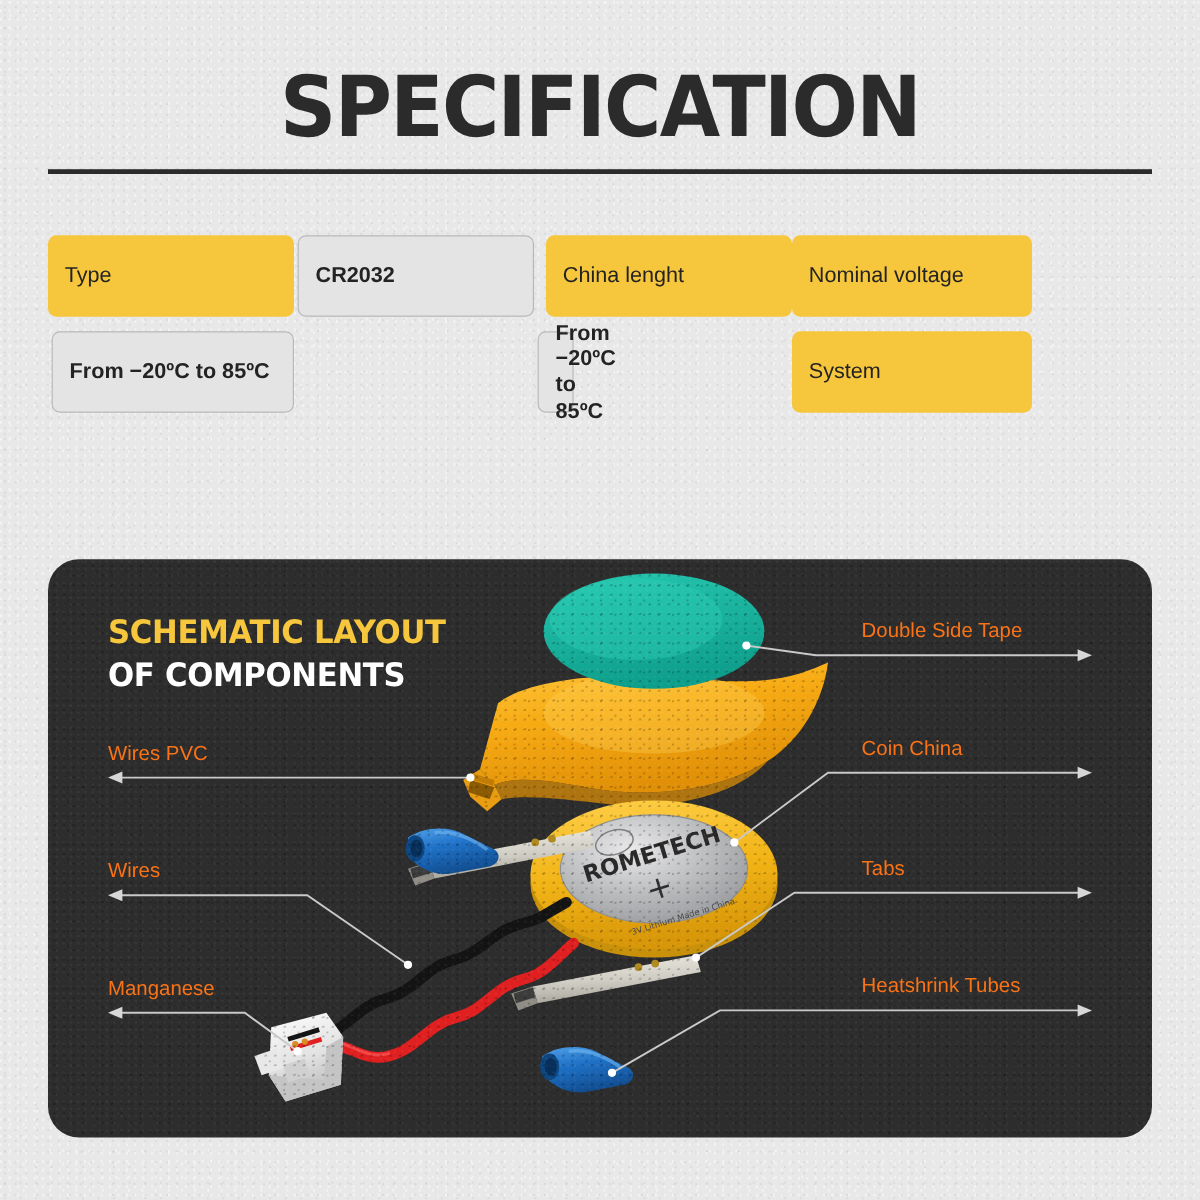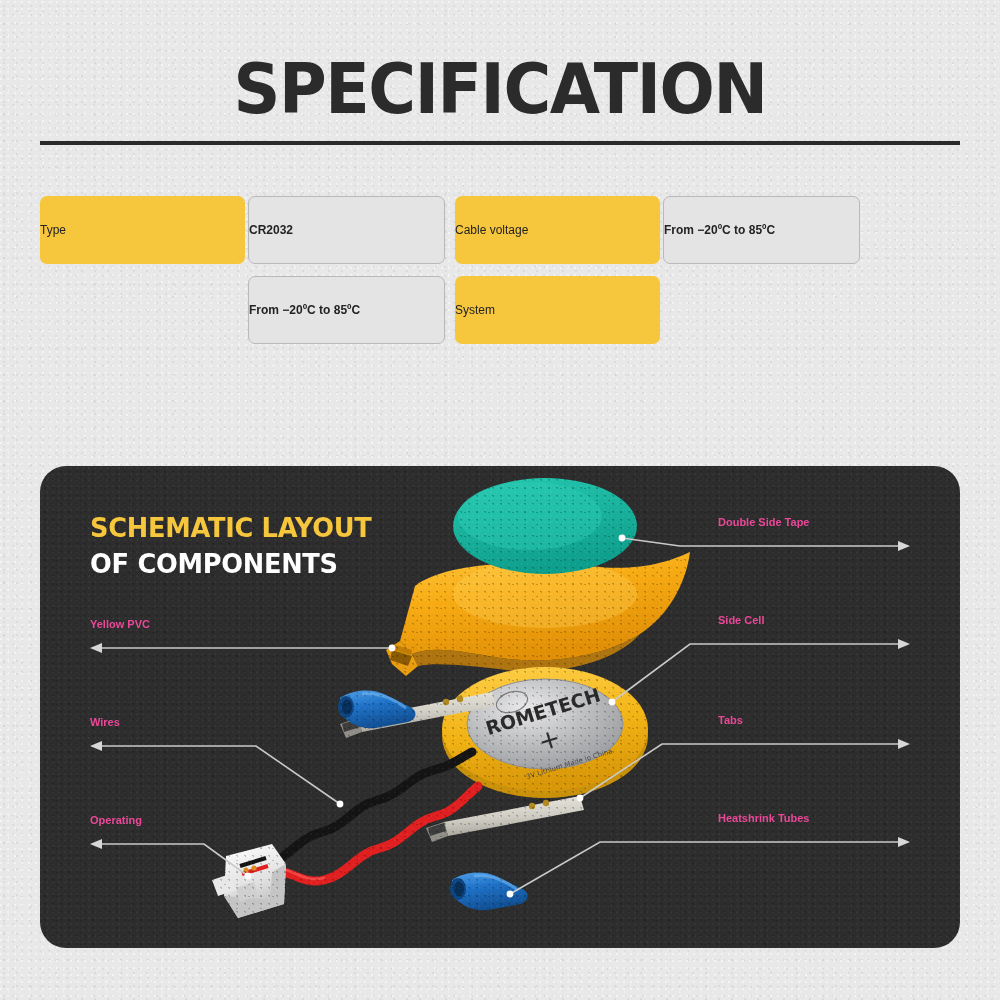--- a/index.html
+++ b/index.html
@@ -46,22 +46,22 @@
   .spec-grid {
     position: absolute; top: 196px; left: 40px;
     width: 920px;
     display: grid;
     grid-template-columns: 205px 200px 10px 205px 200px;
     grid-auto-rows: 68px;
     row-gap: 12px;
   }
   .spec-label, .spec-value {
     display: flex; align-items: center;
-    padding: 0 0;
-    font-size: 12px;
+    padding: 0 14px;
+    font-size: 18px;
     color: #232323;
     line-height: 1.2;
   }
   .spec-label {
     background: #f6c63c;
     border-radius: 7px;
     font-weight: 400;
   }
   .spec-value {
     background: #e4e4e5;
@@ -99,23 +99,23 @@
     letter-spacing: -.3px;
     line-height: 1.32;
     transform: scaleX(.95);
     transform-origin: left top;
   }
   .heading-line1 { color: #f6c63c; }
   .heading-line2 { color: #ffffff; }
 
   .callout {
     position: absolute;
-    color: #ec4899;
-    font-size: 11px;
-    font-weight: 700;
+    color: #f97316;
+    font-size: 17px;
+    font-weight: 400;
     white-space: nowrap;
   }
   .callout.right { text-align: left; }
 
   svg.leaders { position: absolute; inset: 0; width: 920px; height: 482px; }
   .leader-line { stroke: #c9c9c9; stroke-width: 1.6; fill: none; }
   .leader-head { fill: #d7d7d7; }
   .leader-dot  { fill: #ffffff; }
 
   
@@ -127,22 +127,23 @@
 <div class="page-noise"></div>
 
 <div class="page-title">SPECIFICATION</div>
 <div class="title-rule"></div>
 
 <div class="spec-grid">
 
   <div class="spec-label">Type</div>
   <div class="spec-value">CR2032</div>
   <div class="spec-spacer"></div>
-  <div class="spec-label">Cable voltage</div>
-
+  <div class="spec-label">China lenght</div>
+
+  <div class="spec-label">Nominal voltage</div>
   <div class="spec-value">From −20ºC to 85ºC</div>
   <div class="spec-spacer"></div>
   <div class="spec-value">From −20ºC to 85ºC</div>
 
   <div class="spec-spacer"></div>
   <div class="spec-label">System</div>
 
 </div>
 
 <div class="schematic-panel">
@@ -297,22 +298,22 @@
 
     <path class="leader-line" d="M540 332 L622 278 L862 278"></path>
     <polygon class="leader-head" points="870,278 858,273 858,283"></polygon>
     <circle class="leader-dot" cx="540" cy="332" r="3.4"></circle>
 
     <path class="leader-line" d="M470 428 L560 376 L862 376"></path>
     <polygon class="leader-head" points="870,376 858,371 858,381"></polygon>
     <circle class="leader-dot" cx="470" cy="428" r="3.4"></circle>
   </svg>
 
-  <div class="callout" style="left:50px; top:152px;">Yellow PVC</div>
+  <div class="callout" style="left:50px; top:152px;">Wires PVC</div>
   <div class="callout" style="left:50px; top:250px;">Wires</div>
-  <div class="callout" style="left:50px; top:348px;">Operating</div>
+  <div class="callout" style="left:50px; top:348px;">Manganese</div>
 
   <div class="callout right" style="left:678px; top:50px;">Double Side Tape</div>
-  <div class="callout right" style="left:678px; top:148px;">Side Cell</div>
+  <div class="callout right" style="left:678px; top:148px;">Coin China</div>
   <div class="callout right" style="left:678px; top:248px;">Tabs</div>
   <div class="callout right" style="left:678px; top:346px;">Heatshrink Tubes</div>
 
 </div>
 
 </body></html>

